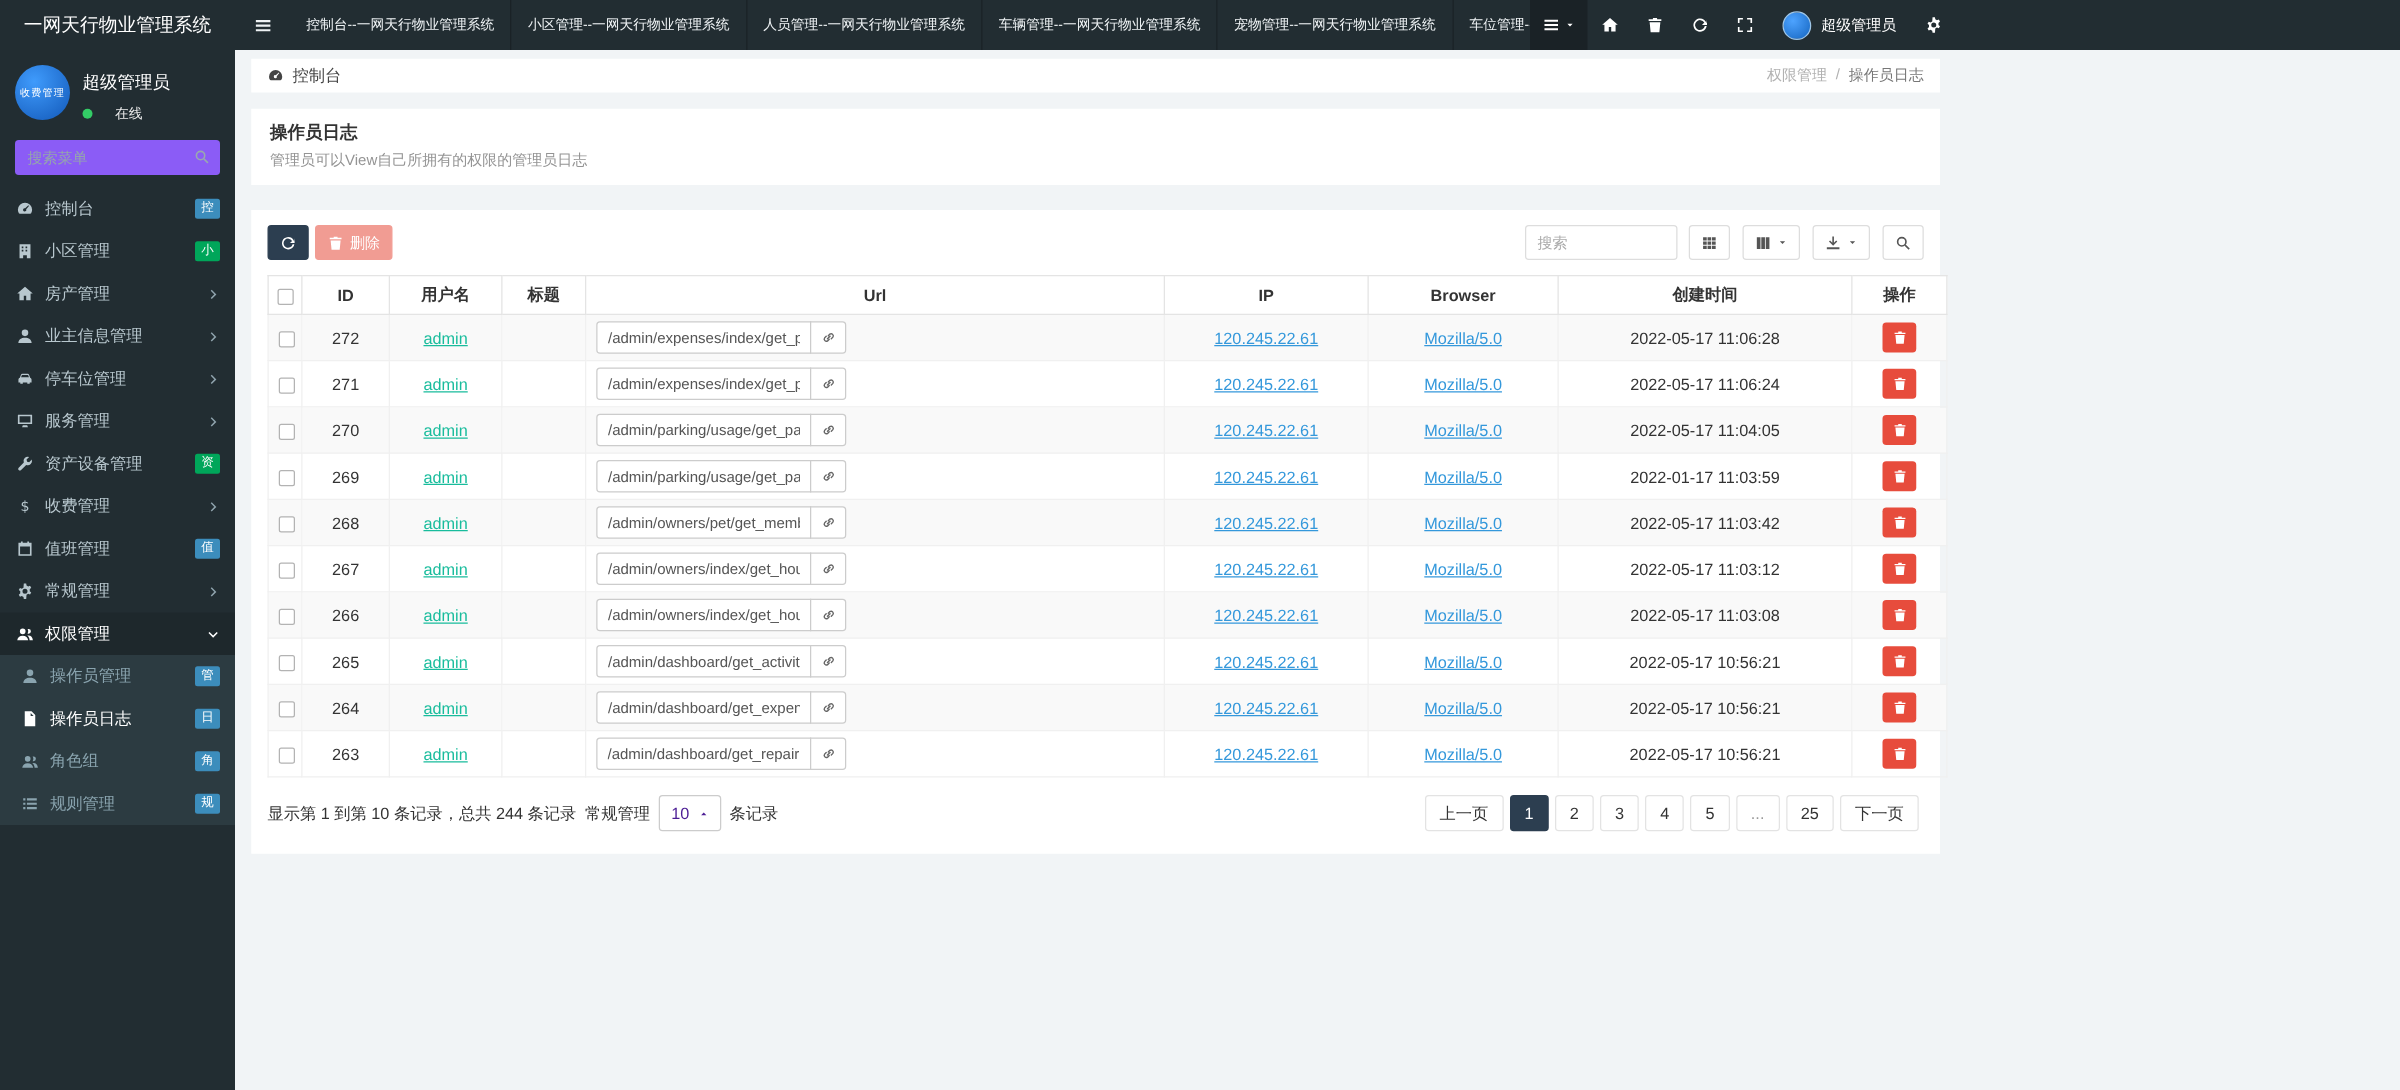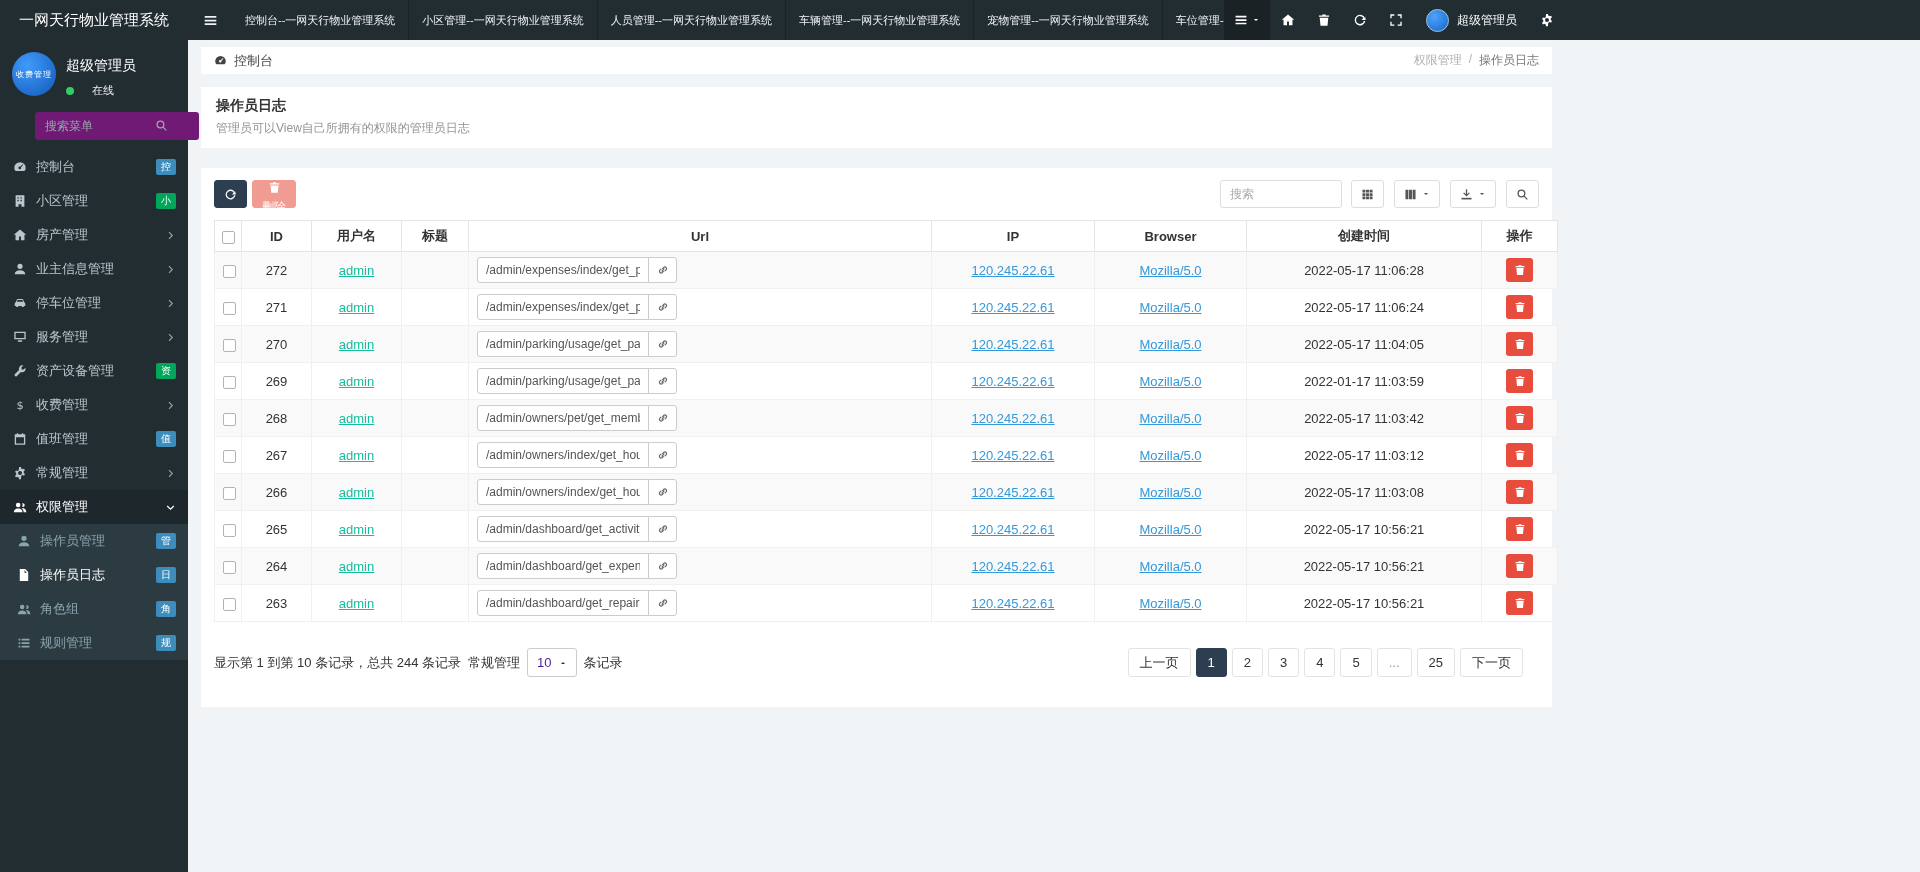--- a/index.html
+++ b/index.html
@@ -23,21 +23,21 @@
   .avatar-sm{width:23px;height:23px;border-radius:50%;background:radial-gradient(circle at 35% 32%,#4da3ff,#1565c0);border:1px solid #9fc6e8;box-sizing:border-box;}
 
   
   .sidebar{position:absolute;top:40px;left:0;width:188px;height:832px;background:#222d32;z-index:10;}
   .user-panel{display:flex;gap:10px;padding:12px 12px 8px;}
   .avatar-lg{width:44px;height:44px;min-width:44px;border-radius:50%;background:radial-gradient(circle at 35% 30%,#3f9bfc,#1258b8);display:flex;align-items:center;justify-content:center;color:#fff;font-size:8px;letter-spacing:1px;}
   .user-name{color:#fff;font-size:14px;margin:5px 0 8px;}
   .user-status{display:flex;align-items:center;gap:18px;color:#ececec;font-size:11px;}
   .status-dot{width:8px;height:8px;border-radius:50%;background:#33cc66;}
   .sidebar-search{margin:6px 12px 10px;position:relative;}
-  .sidebar-search input{width:100%;box-sizing:border-box;height:28px;background:#701a75;border:none;border-radius:3px;color:#ddd;font-size:12px;padding:0 46px 0 10px;outline:none;font-family:inherit;margin-left:23px;}
+  .sidebar-search input{width:100%;box-sizing:border-box;height:28px;background:#8b5cf6;border:none;border-radius:3px;color:#ddd;font-size:12px;padding:0 46px 0 10px;outline:none;font-family:inherit;}
   .sidebar-search input::placeholder{color:#95a5ad;}
   .search-btn{position:absolute;right:8px;top:7px;color:#99a8b0;}
   .search-btn svg{width:13px;height:13px;}
   .menu{list-style:none;margin:4px 0 0;padding:0;}
   .menu-item{height:34px;display:flex;align-items:center;gap:9px;padding:0 12px;color:#b8c7ce;font-size:13px;cursor:pointer;}
   .mi-icon{width:15px;min-width:15px;}
   .mi-label{flex:1;white-space:nowrap;overflow:hidden;}
   .badge{font-size:10px;line-height:1;padding:3px 5px;border-radius:2px;color:#fff;}
   .chev{color:#8fa3ad;}
   .chev svg{width:11px;height:11px;}
@@ -57,21 +57,21 @@
   .panel-heading{background:#fff;margin-top:13px;padding:10px 15px 11px;}
   .page-title{font-size:14px;font-weight:bold;color:#333;}
   .page-subtitle{font-size:12px;color:#949494;margin-top:5px;}
   .panel-body{background:#fff;margin-top:20px;padding:12px 13px 14px;}
 
   .toolbar{display:flex;align-items:center;}
   .btn{height:28px;display:inline-flex;align-items:center;gap:5px;border-radius:3px;font-size:12px;border:1px solid transparent;cursor:pointer;padding:0 9px;font-family:inherit;}
   .btn svg{width:13px;height:13px;}
   .btn .caret svg{width:8px;height:8px;}
   .btn-primary{background:#2c3e50;border-color:#2c3e50;color:#fff;}
-  .btn-danger{background:#e74c3c;border-color:#e74c3c;color:#fff;opacity:.55;cursor:not-allowed;flex-direction:column;}
+  .btn-danger{background:#e74c3c;border-color:#e74c3c;color:#fff;opacity:.55;cursor:not-allowed;}
   .btn-default{background:#fff;border-color:#ddd;color:#555;}
   .toolbar .btn + .btn{margin-left:5px;}
   .toolbar-right{margin-left:auto;display:flex;align-items:center;gap:5px;}
   .search-input{height:28px;width:122px;border:1px solid #ddd;border-radius:3px;padding:0 9px;font-size:12px;color:#555;outline:none;box-sizing:border-box;font-family:inherit;margin-right:4px;}
   .search-input::placeholder{color:#aaa;}
 
   .grid{width:100%;border-collapse:collapse;table-layout:fixed;margin-top:12px;}
   .grid th{font-size:13px;color:#333;font-weight:bold;border:1px solid #e4e4e4;padding:6px;height:16px;background:#fff;cursor:pointer;}
   .grid td{font-size:13px;color:#333;border:1px solid #f0f0f0;padding:5px 8px;height:26px;overflow:hidden;}
   .grid tbody tr:nth-child(odd) td{background:#f9f9f9;}
@@ -83,21 +83,21 @@
   .url-group input{width:172px;height:26px;box-sizing:border-box;border:1px solid #ccc;border-radius:3px 0 0 3px;font-size:12px;color:#555;padding:0 8px;outline:none;font-family:inherit;}
   .url-btn{height:26px;width:29px;margin-left:-1px;border:1px solid #ccc;background:#fff;border-radius:0 3px 3px 0;display:flex;align-items:center;justify-content:center;color:#666;cursor:pointer;padding:0;}
   .url-btn svg{width:12px;height:12px;}
   .row-del{width:27px;height:24px;border:none;border-radius:3px;background:#e74c3c;color:#fff;display:inline-flex;align-items:center;justify-content:center;cursor:pointer;padding:0;}
   .row-del svg{width:12px;height:12px;}
 
   .pager{display:flex;align-items:center;justify-content:space-between;margin-top:10px;}
   .pager-left{display:flex;align-items:center;gap:7px;font-size:13px;color:#333;}
   .page-size-select{display:inline-flex;align-items:center;gap:7px;height:27px;padding:0 9px;border:1px solid #ccc;border-radius:3px;background:#fff;cursor:pointer;color:#4c1d95;}
   .page-size-select svg{width:8px;height:8px;}
-  .pager-right{list-style:none;display:flex;gap:5px;margin:16px;padding:0;}
+  .pager-right{list-style:none;display:flex;gap:5px;margin:4px;padding:0;}
   .pbtn{height:29px;min-width:31px;box-sizing:border-box;padding:0 11px;display:flex;align-items:center;justify-content:center;font-size:13px;background:#fff;border:1px solid #e3e3e3;border-radius:3px;color:#333;cursor:pointer;}
   .pbtn.active{background:#2c3e50;border-color:#2c3e50;color:#fff;}
   .pbtn.ellipsis{cursor:default;color:#999;}
 </style>
 </head>
 <body>
 
 <div class="topbar">
   <div class="topbar-inner">
     <div class="brand">一网天行物业管理系统</div>

